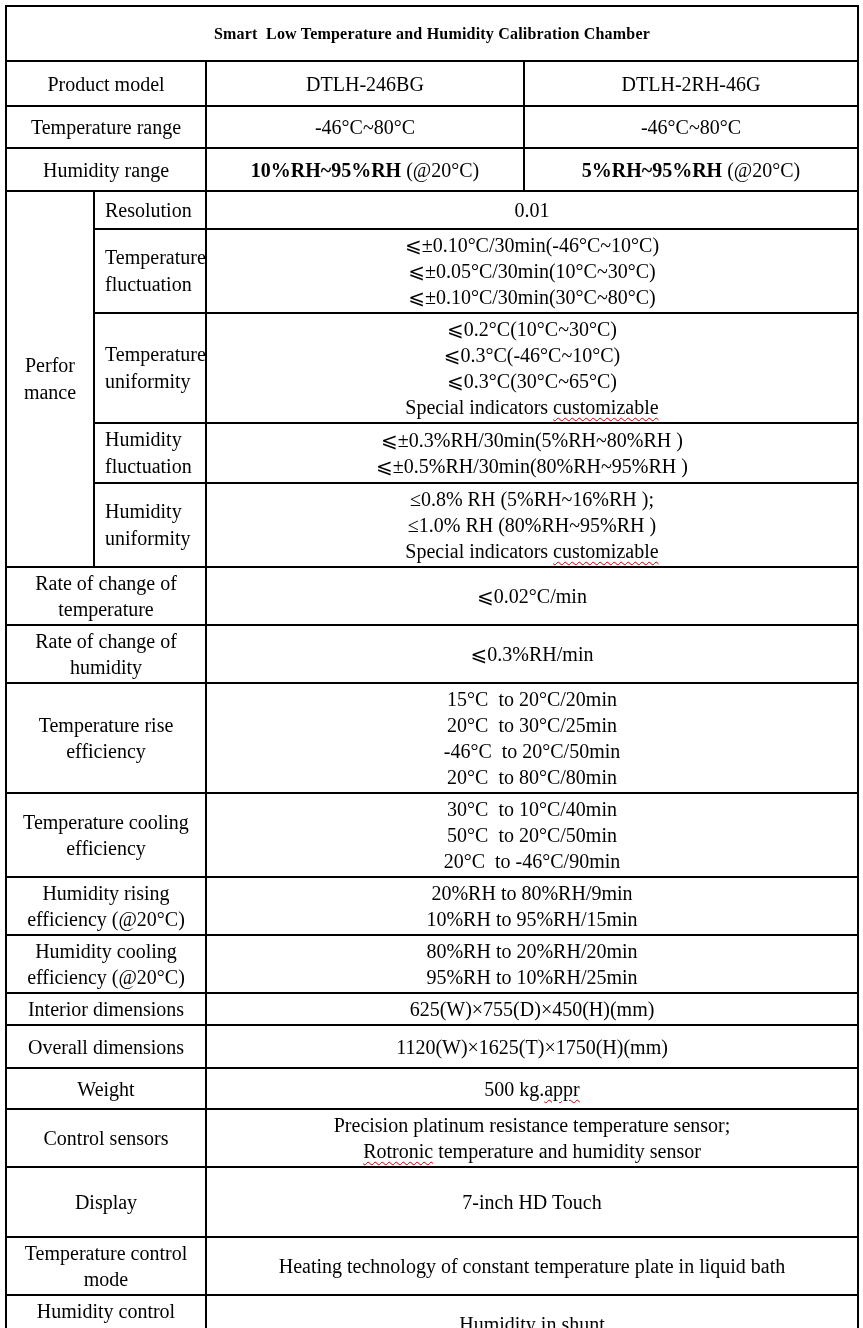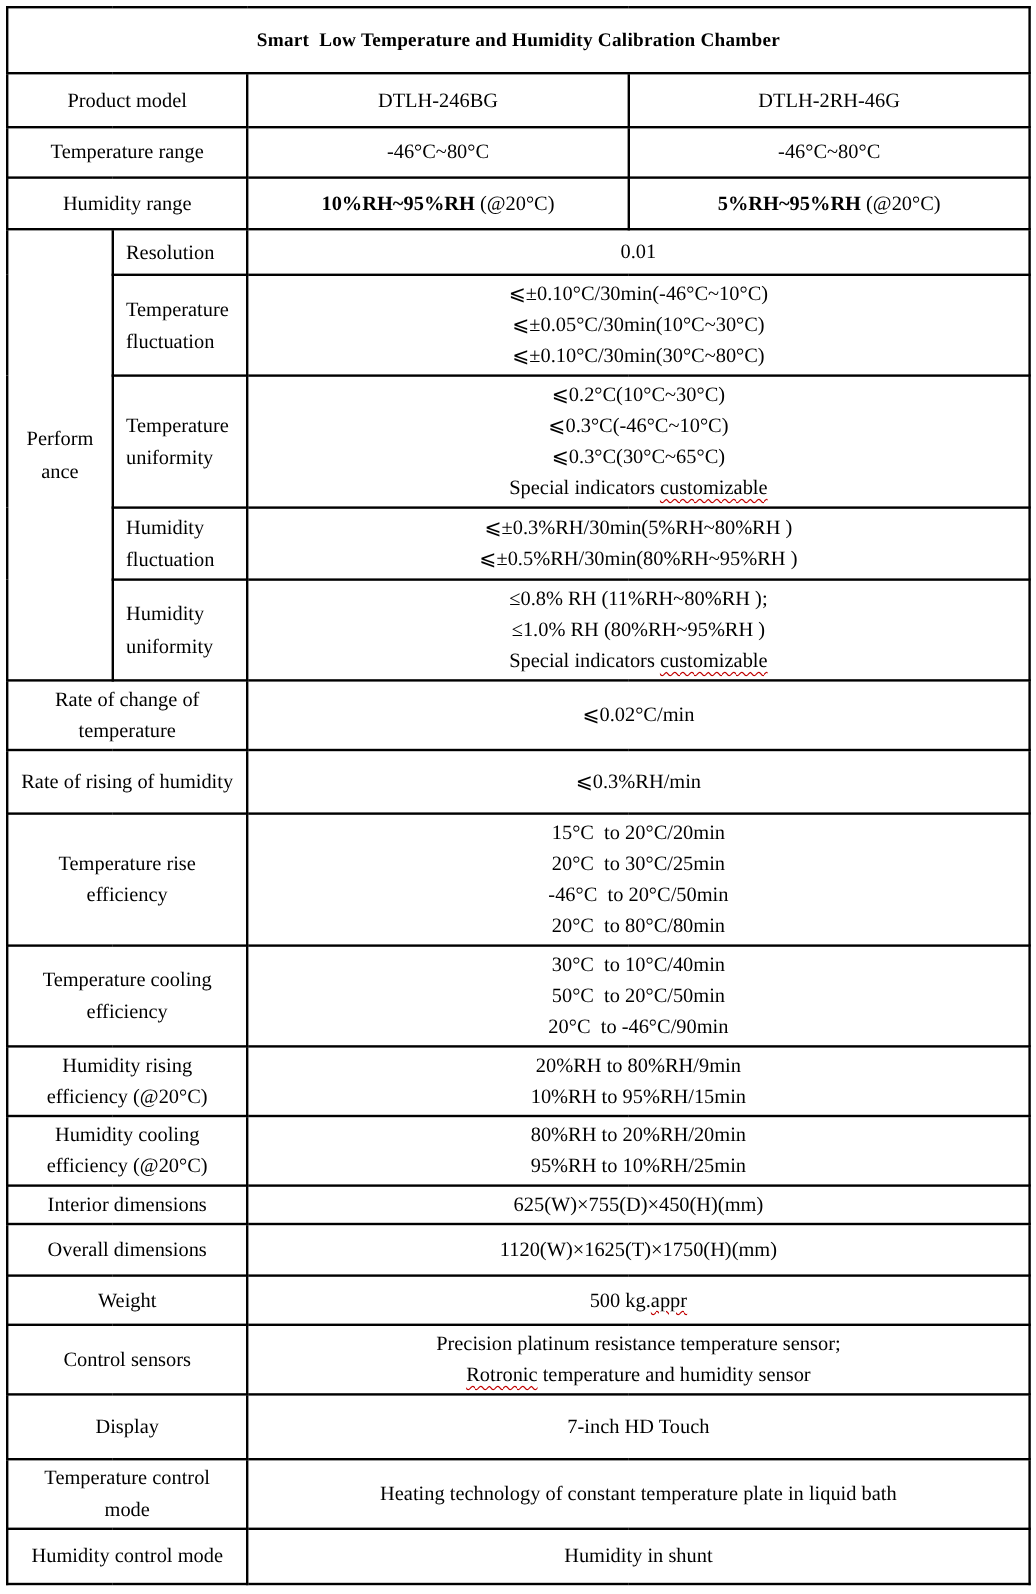--- a/index.html
+++ b/index.html
@@ -9,21 +9,21 @@
     border-collapse:collapse;
     table-layout:fixed;
     width:852px;
     font-family:"Liberation Serif","DejaVu Serif","DejaVu Sans",serif;
     color:#000000;
   }
   td{
     border:2px solid #000000;
     text-align:center;
     vertical-align:middle;
-    font-size:17px;
+    font-size:20px;
     padding:2px 6px;
     overflow:hidden;
   }
   td.title{
     font-size:16px;
     font-weight:bold;
     white-space:pre-wrap;
     letter-spacing:.2px;
   }
   td.lbl{line-height:26px;padding:2px 10px;}
@@ -47,21 +47,21 @@
     text-decoration-color:#c00000;
     text-decoration-thickness:1px;
     text-underline-offset:3px;
   }
   
   tr.rt{height:55px}   tr.rpm{height:45px}  tr.rtr{height:42px}  tr.rhr{height:43px}
   tr.rres{height:38px} tr.rtf{height:82px}  tr.rtu{height:105px} tr.rhf{height:53px}
   tr.rhu{height:77px}  tr.rr1{height:52px}  tr.rr2{height:53px}  tr.rtrise{height:108px}
   tr.rtcool{height:80px} tr.rhrise{height:53px} tr.rhcool{height:54px}
   tr.rint{height:26px} tr.rovr{height:43px} tr.rwt{height:41px}  tr.rcs{height:53px}
-  tr.rdisp{height:54px} tr.rtcm{height:53px} tr.rhcm{height:46px}
+  tr.rdisp{height:70px} tr.rtcm{height:53px} tr.rhcm{height:46px}
 </style>
 </head>
 <body>
 
 <div class="wrap">
 <table>
   <colgroup>
     <col style="width:88px">
         <col style="width:112px">
         <col style="width:318px">
@@ -120,33 +120,33 @@
     <td class="sublbl">Humidity fluctuation</td>
     <td colspan="2" class="val">
             <div class="v">⩽±0.3%RH/30min(5%RH~80%RH )</div>
             <div class="v">⩽±0.5%RH/30min(80%RH~95%RH )</div>
           </td>
   </tr>
 
   <tr class="rhu">
     <td class="sublbl">Humidity uniformity</td>
     <td colspan="2" class="val">
-            <div class="v">≤0.8% RH (11%RH~80%RH );</div>
+            <div class="v">≤0.8% RH (5%RH~16%RH );</div>
             <div class="v">≤1.0% RH (80%RH~95%RH )</div>
             <div class="v"><span class="seg">Special indicators </span><span class="sq">customizable</span></div>
           </td>
   </tr>
 
   <tr class="rr1">
     <td colspan="2" class="lbl">Rate of change of temperature</td>
     <td colspan="2" class="val">⩽0.02°C/min</td>
   </tr>
 
   <tr class="rr2">
-    <td colspan="2" class="lbl">Rate of rising of humidity</td>
+    <td colspan="2" class="lbl">Rate of change of humidity</td>
     <td colspan="2" class="val">⩽0.3%RH/min</td>
   </tr>
 
   <tr class="rtrise">
     <td colspan="2" class="lbl">Temperature rise efficiency</td>
     <td colspan="2" class="val">
             <div class="v">15°C  to 20°C/20min</div>
             <div class="v">20°C  to 30°C/25min</div>
             <div class="v">-46°C  to 20°C/50min</div>
             <div class="v">20°C  to 80°C/80min</div>

